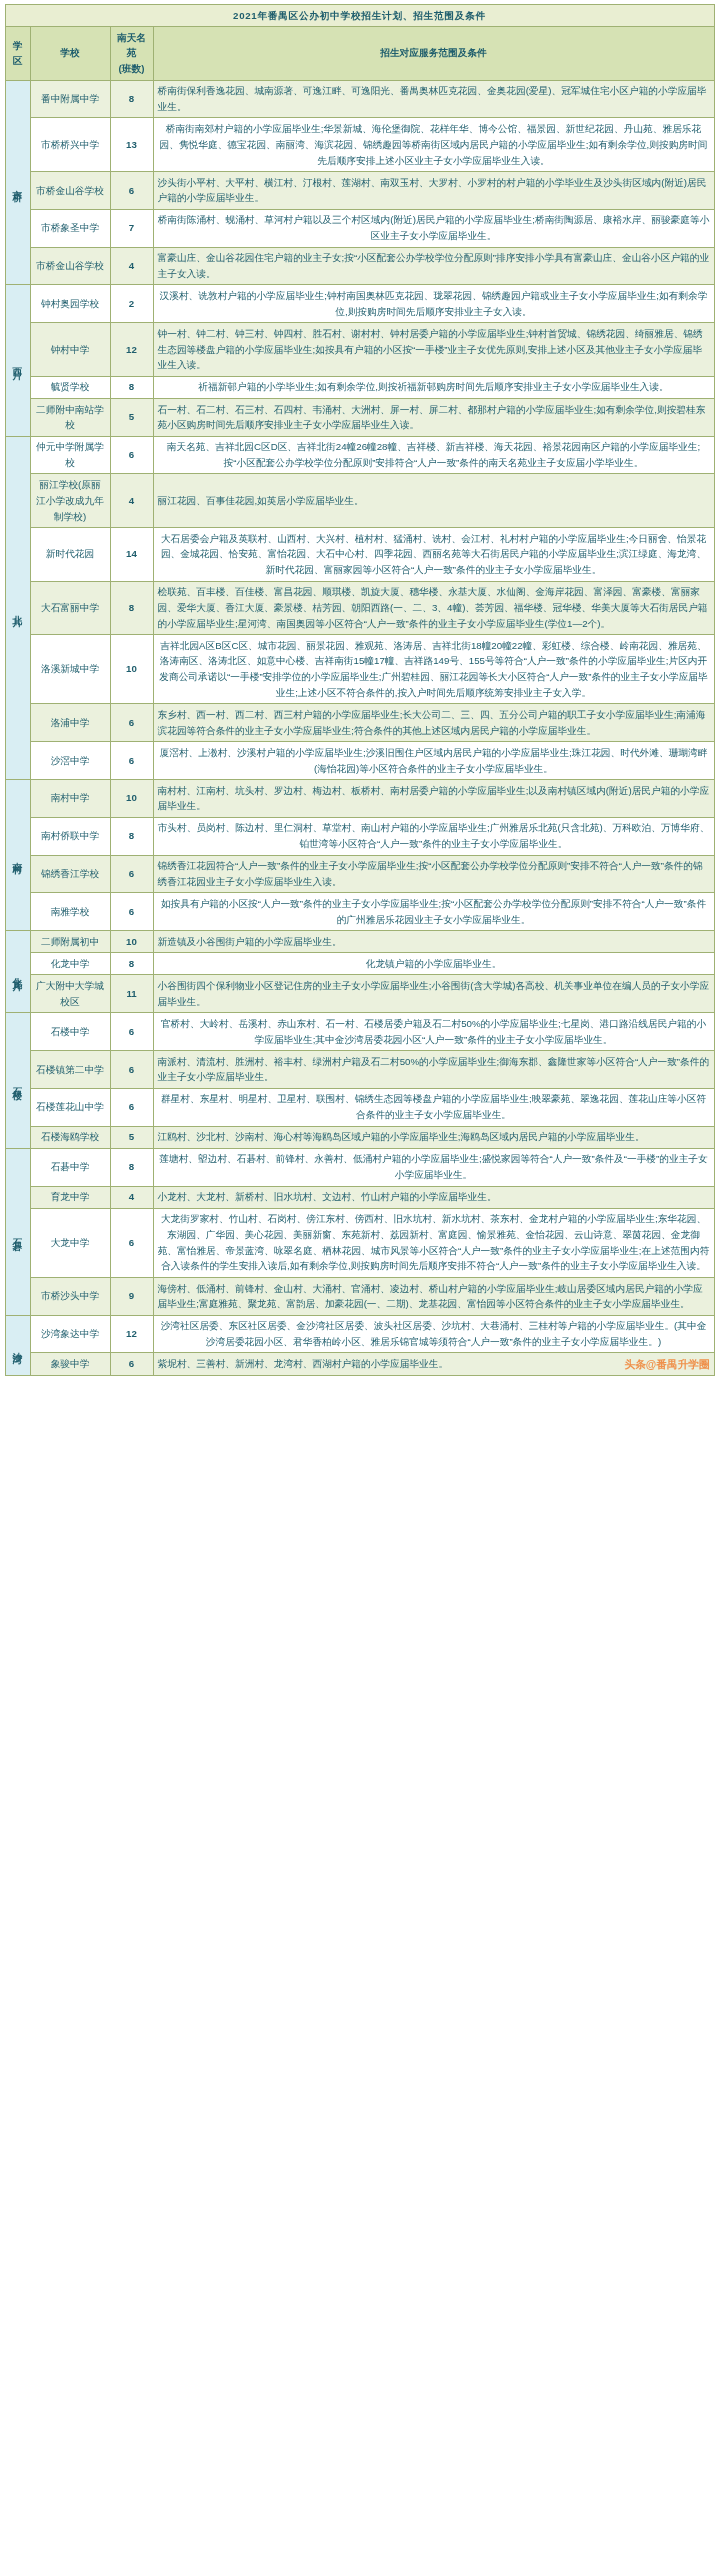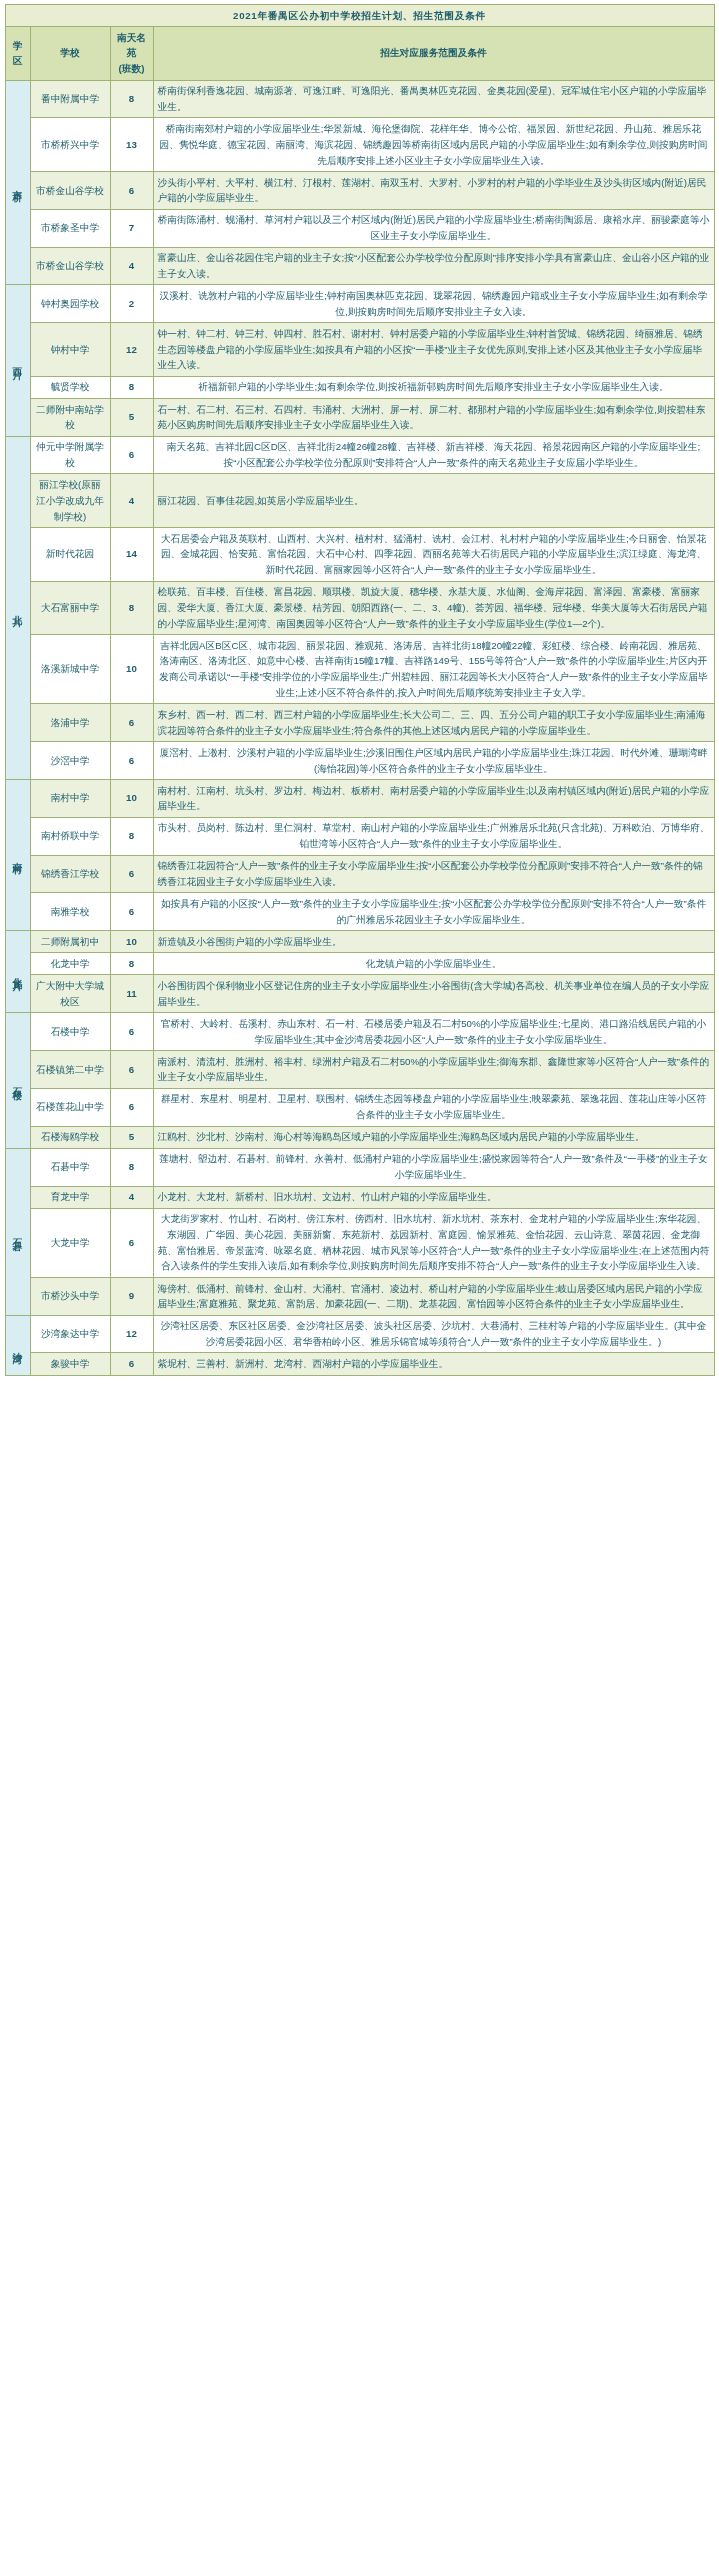--- a/index.html
+++ b/index.html
@@ -273,14 +273,15 @@
           <td class="plan">12</td>
           <td class="range">沙湾社区居委、东区社区居委、金沙湾社区居委、波头社区居委、沙坑村、大巷涌村、三桂村等户籍的小学应届毕业生。(其中金沙湾居委花园小区、君华香柏岭小区、雅居乐锦官城等须符合“人户一致”条件的业主子女小学应届毕业生。)</td>
         </tr>
         <tr class="row-a">
           <td class="school">象骏中学</td>
           <td class="plan">6</td>
           <td class="range">紫坭村、三善村、新洲村、龙湾村、西湖村户籍的小学应届毕业生。</td>
         </tr>
       </tbody>
   </table>
+  <div class="watermark">头条@番禺升学圈</div>
 </div>
 
 
 </body></html>

